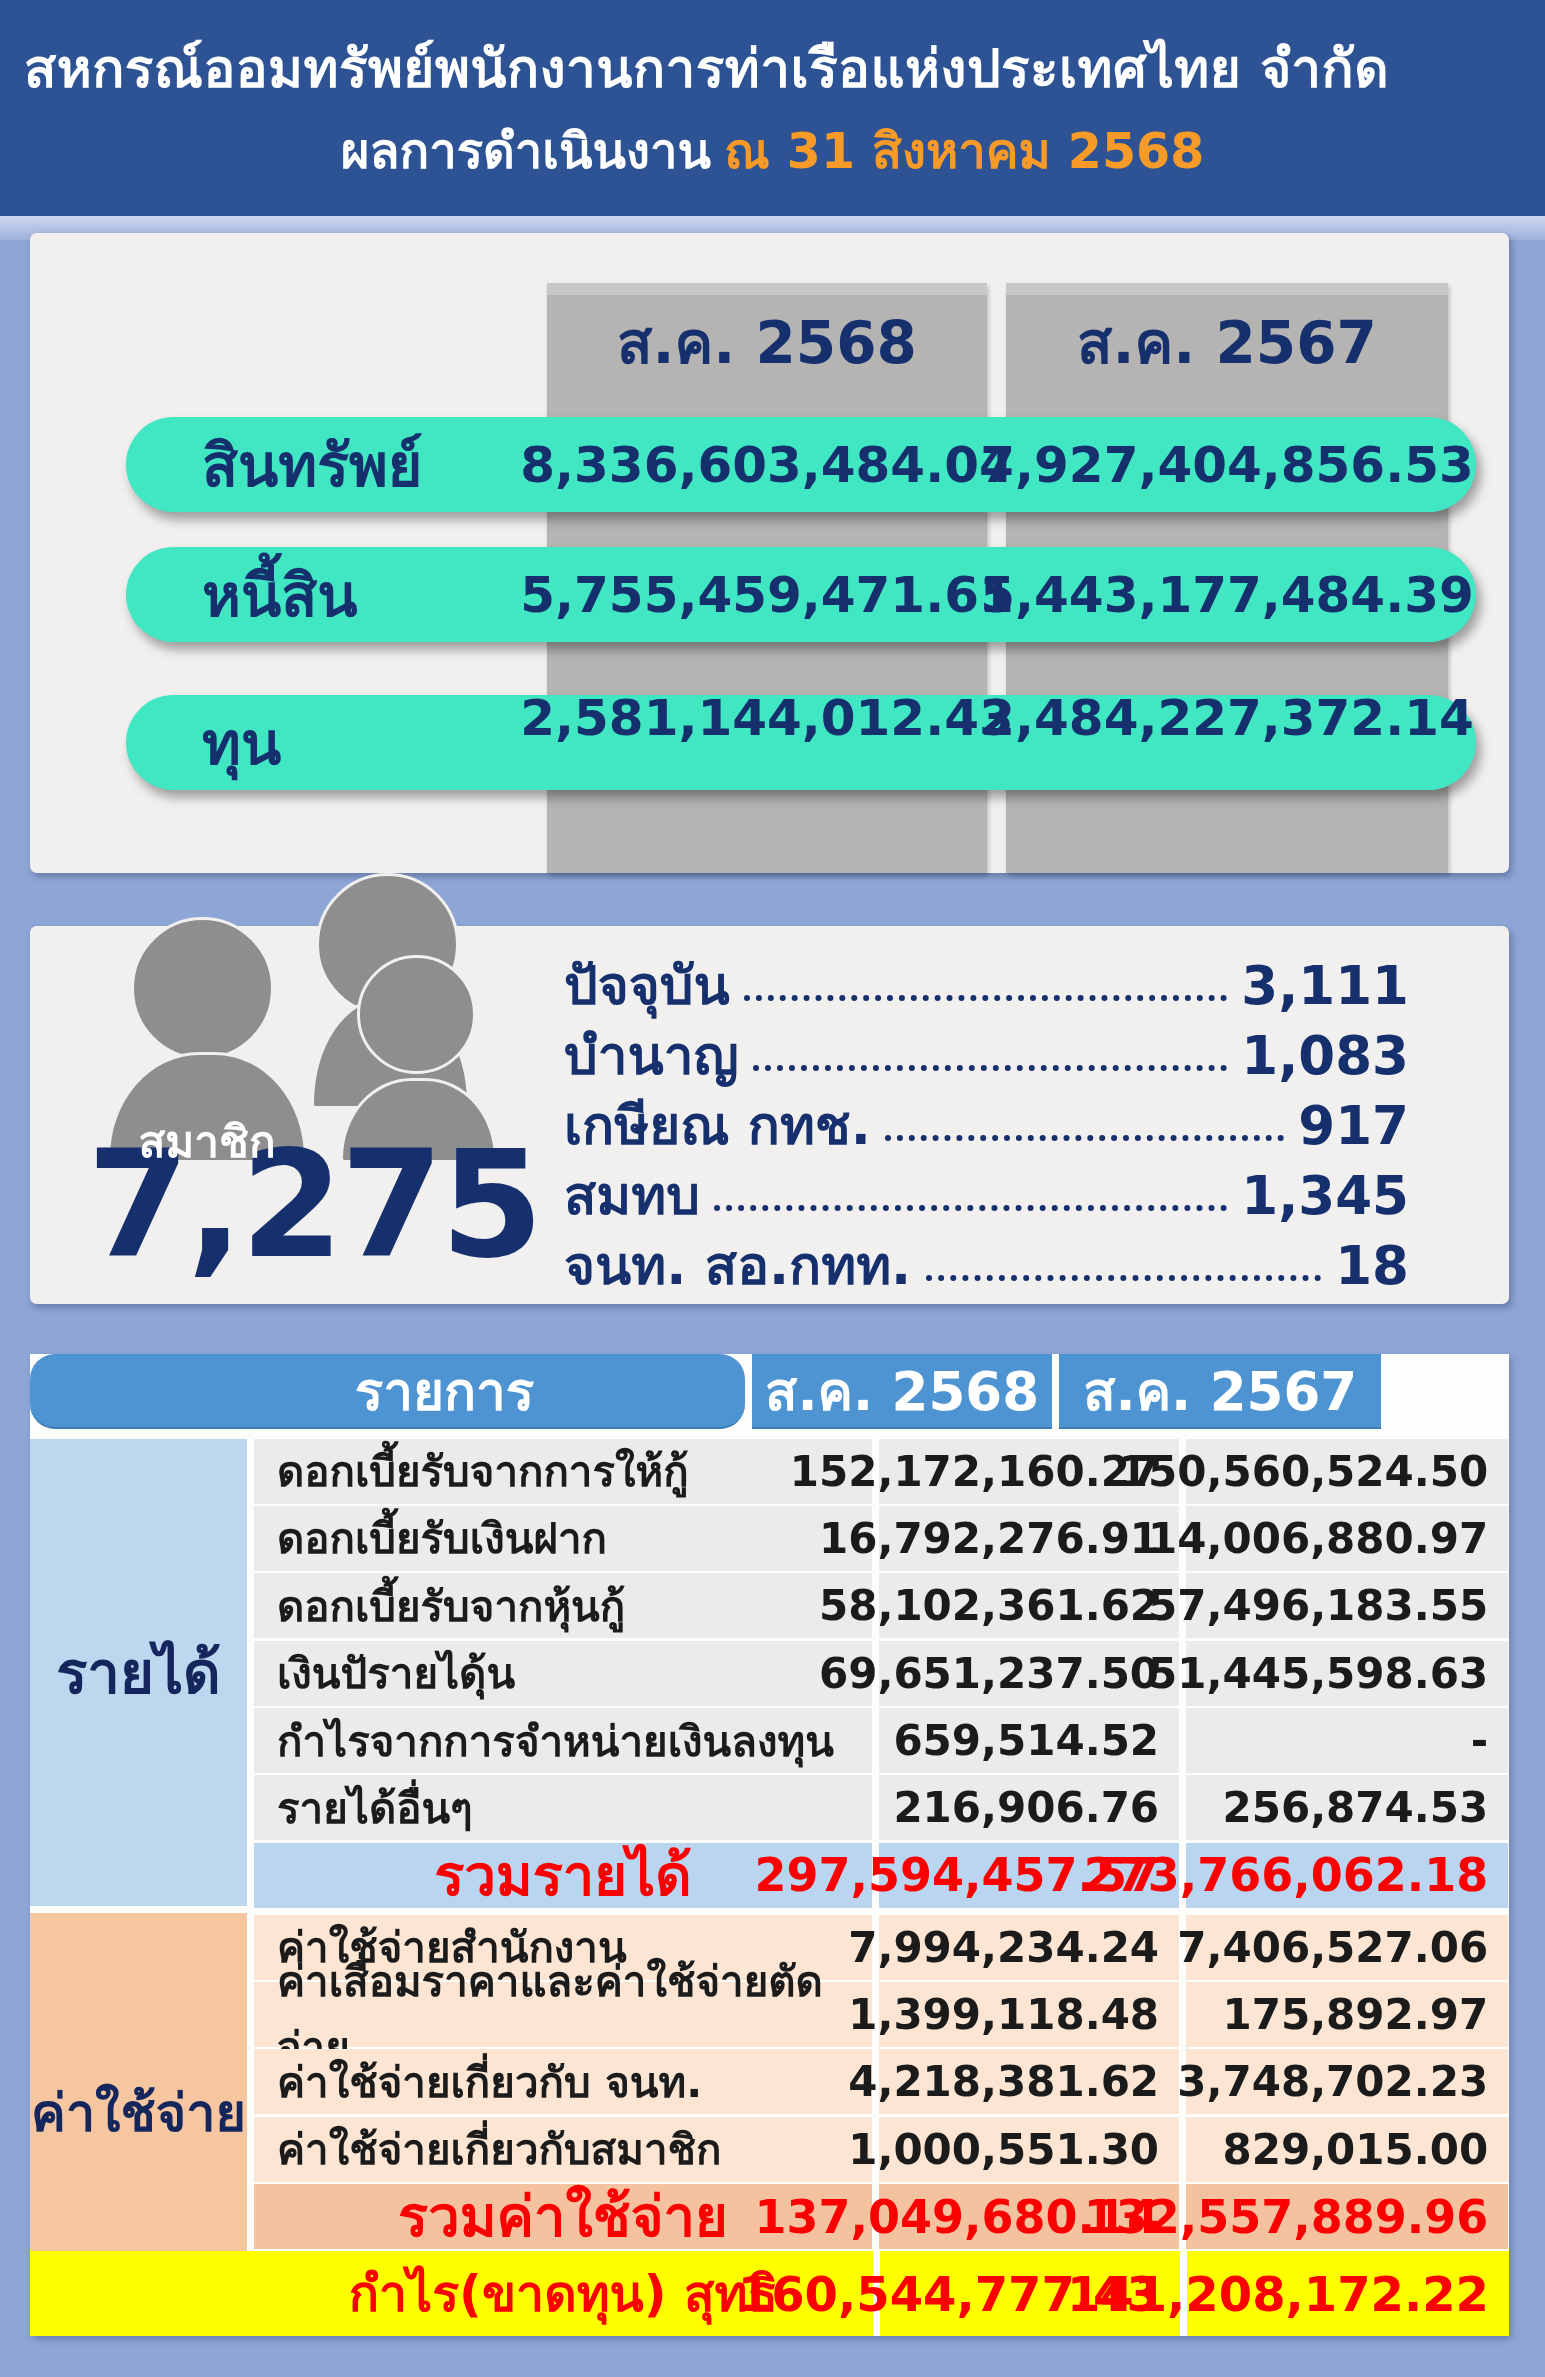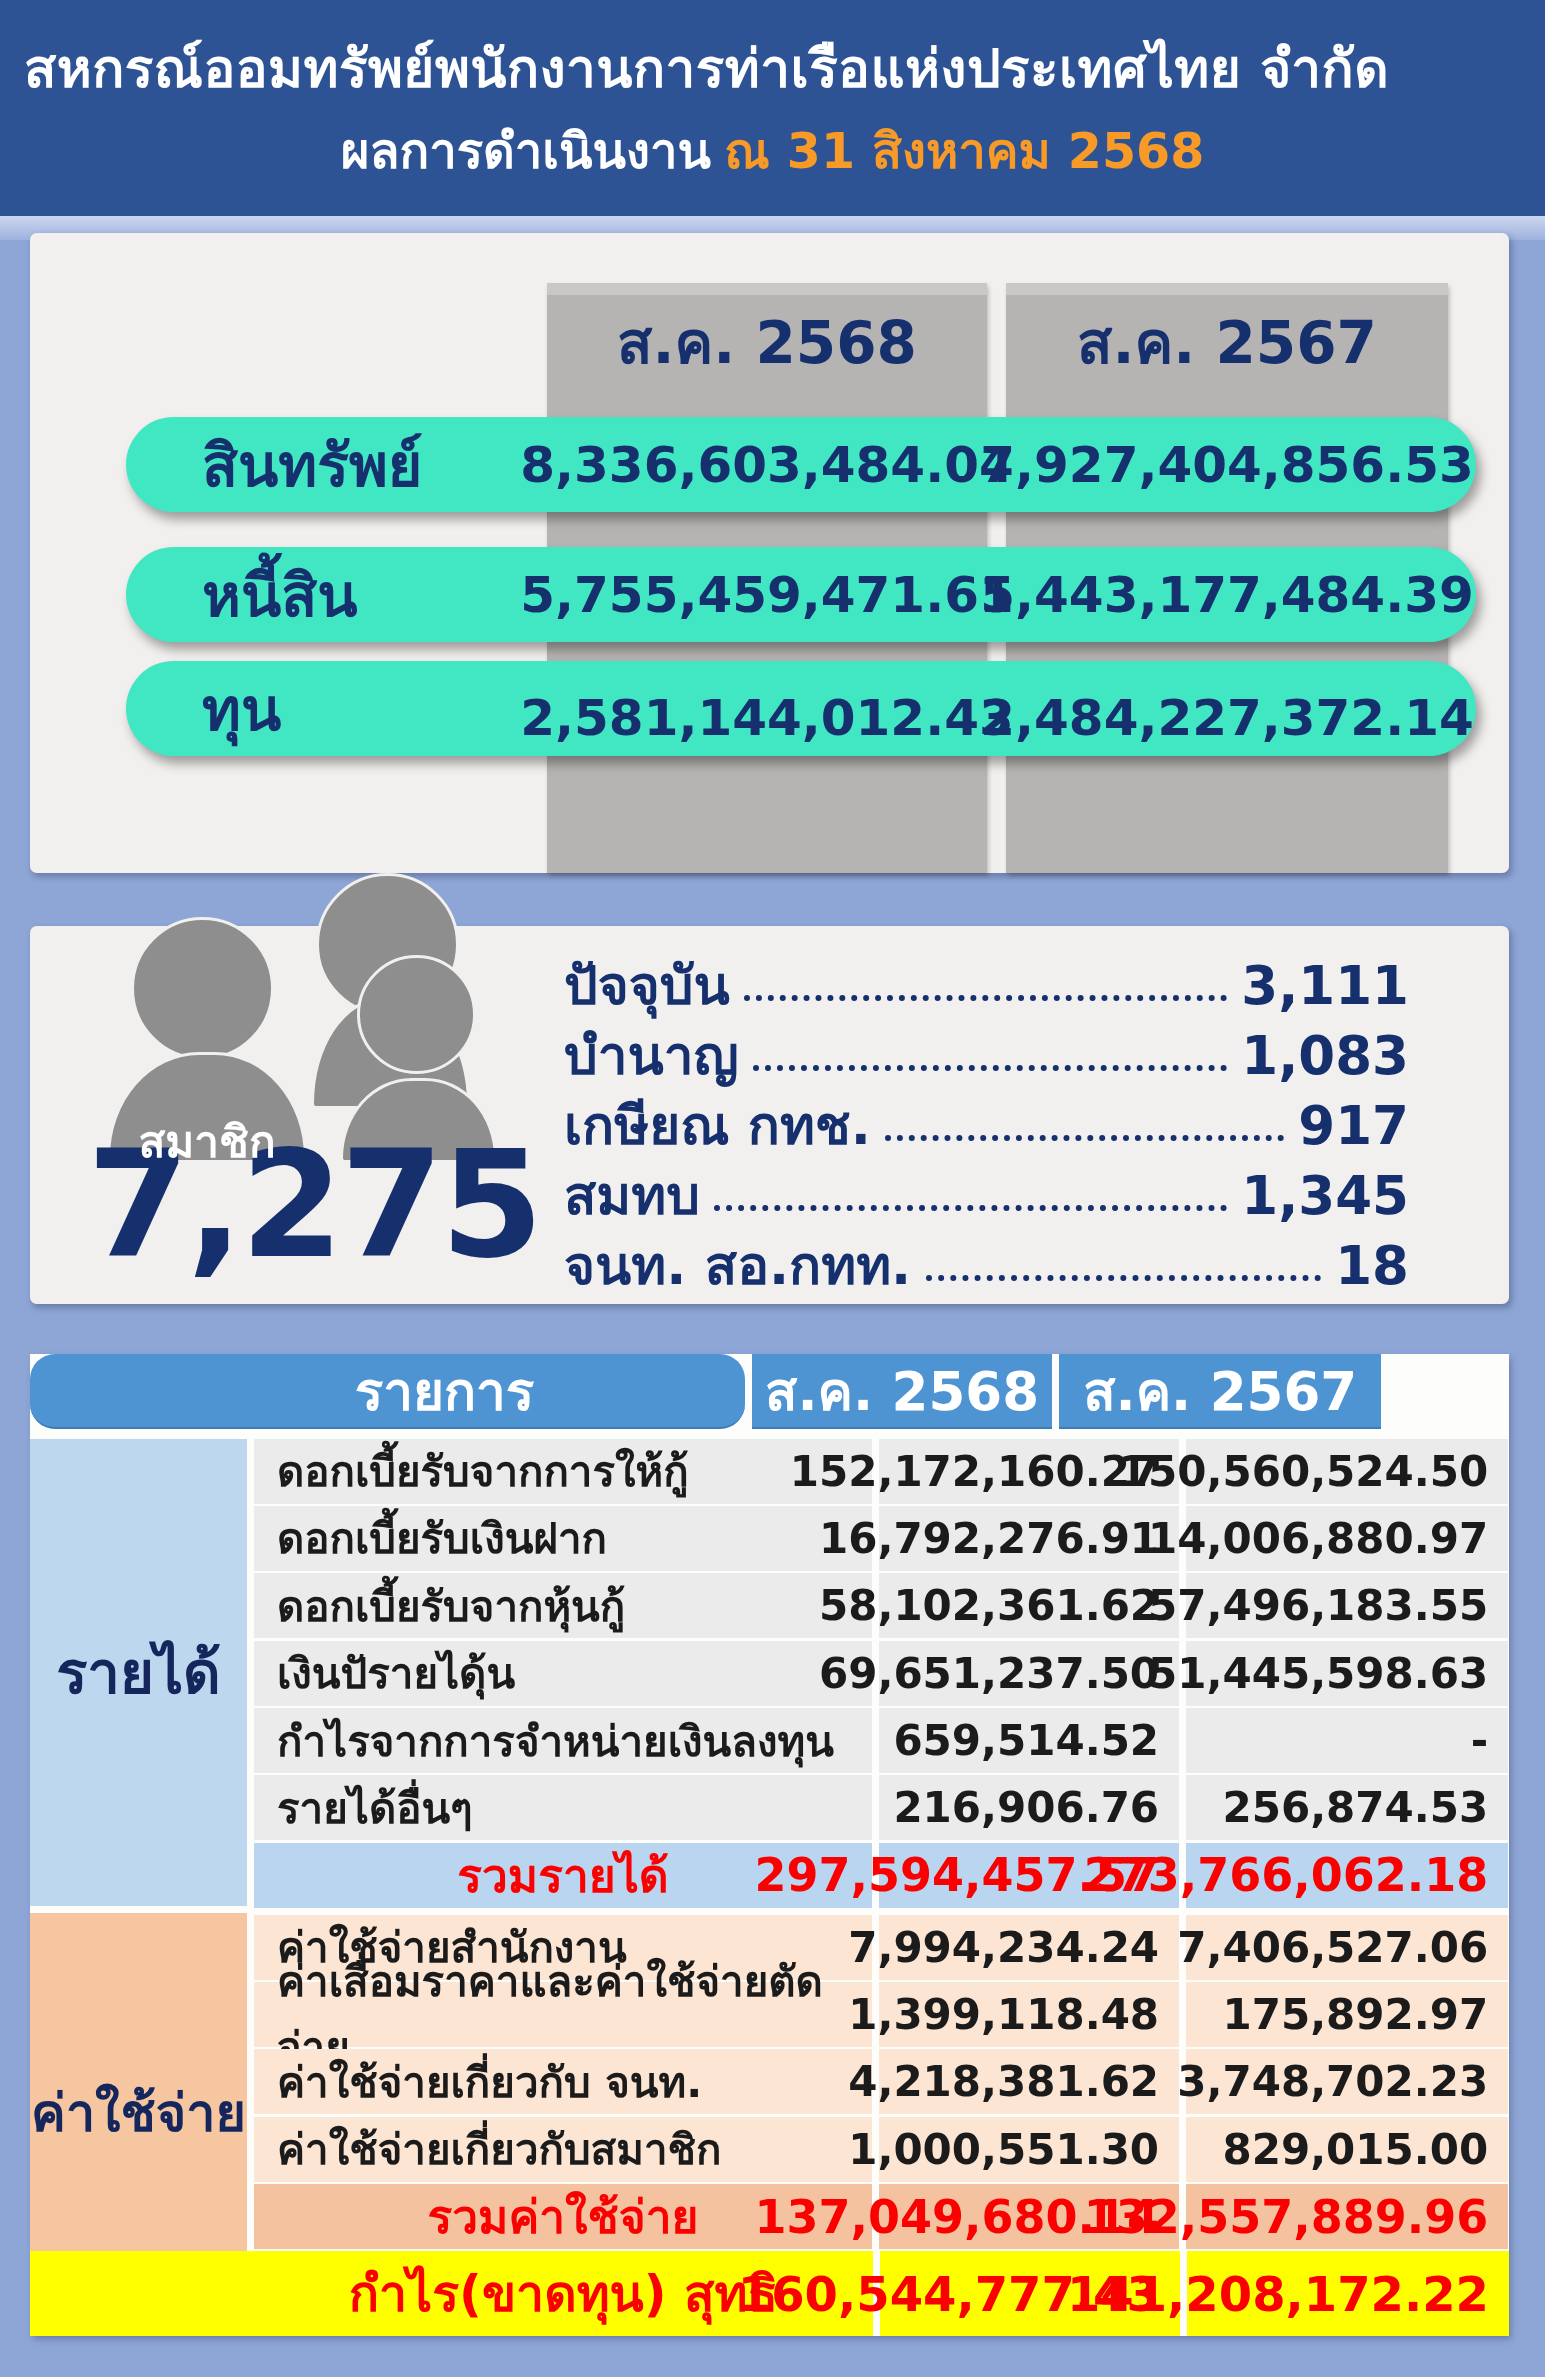--- a/index.html
+++ b/index.html
@@ -67,21 +67,21 @@
   .g-label.income{top:0;height:467px;font-size:58px;}
   .g-label.expense{top:474px;height:400px;font-size:52px;}
   .trow{display:flex;height:65px;margin-bottom:2.4px;position:relative;z-index:1;}
   .trow .sp{width:224px;}
   .cell{display:flex;align-items:center;box-sizing:border-box;}
   .c-item{width:618px;padding-left:23px;font-size:42px;color:#1b1b1b;}
   .c-v1{width:300px;margin-left:7.1px;justify-content:flex-end;padding-right:20px;font-size:42px;color:#1b1b1b;}
   .c-v2{width:322px;margin-left:7.1px;justify-content:flex-end;padding-right:20px;font-size:42px;color:#1b1b1b;}
   .income-item>.cell{background:#ebebeb;}
   .expense-item>.cell{background:#fce5d3;}
-  .total-row>.c-item{justify-content:center;padding-left:0;font-size:46px;color:#fb0000;font-family:Liberation Serif, serif;}
+  .total-row>.c-item{justify-content:center;padding-left:0;font-size:56px;color:#fb0000;font-family:Liberation Serif, serif;}
   .total-row>.c-v1,.total-row>.c-v2{font-size:46px;color:#fb0000;}
   .income-total{margin-bottom:6.7px;}
   .income-total>.cell{background:#b9d5ef;}
   .expense-total>.cell{background:#f4c29e;}
   .net-row{height:85px;margin-bottom:0;}
   .net-row>.cell{background:#ffff00;color:#fb0000;}
   .net-label{width:843px;padding-left:224px;justify-content:center;font-size:50px;}
   .net-row>.c-v1,.net-row>.c-v2{font-size:48px;color:#fb0000;}
 </style>
 </head>
@@ -102,21 +102,21 @@
 <div class="pill" style="top: 184px;">
       <span class="pill-label">สินทรัพย์</span>
     </div>
     <div class="pill-val col1" style="top: 184px;">8,336,603,484.04</div>
     <div class="pill-val col2" style="top: 184px;">7,927,404,856.53</div>
     <div class="pill" style="top: 314px;">
       <span class="pill-label">หนี้สิน</span>
     </div>
     <div class="pill-val col1" style="top: 314px;">5,755,459,471.61</div>
     <div class="pill-val col2" style="top: 314px;">5,443,177,484.39</div>
-    <div class="pill" style="top: 428px;">
+    <div class="pill" style="top: 462px;">
       <span class="pill-label">ทุน</span>
     </div>
     <div class="pill-val col1" style="top: 437px;">2,581,144,012.43</div>
     <div class="pill-val col2" style="top: 437px;">2,484,227,372.14</div>
   </div>
 
 <div id="member-card" class="card">
   <div>
     <div class="person-head" style="left:286px;top:-53px;width:143px;height:143px;"></div>
     <div class="person-body" style="left:281px;top:71px;width:159px;height:112px;"></div>

